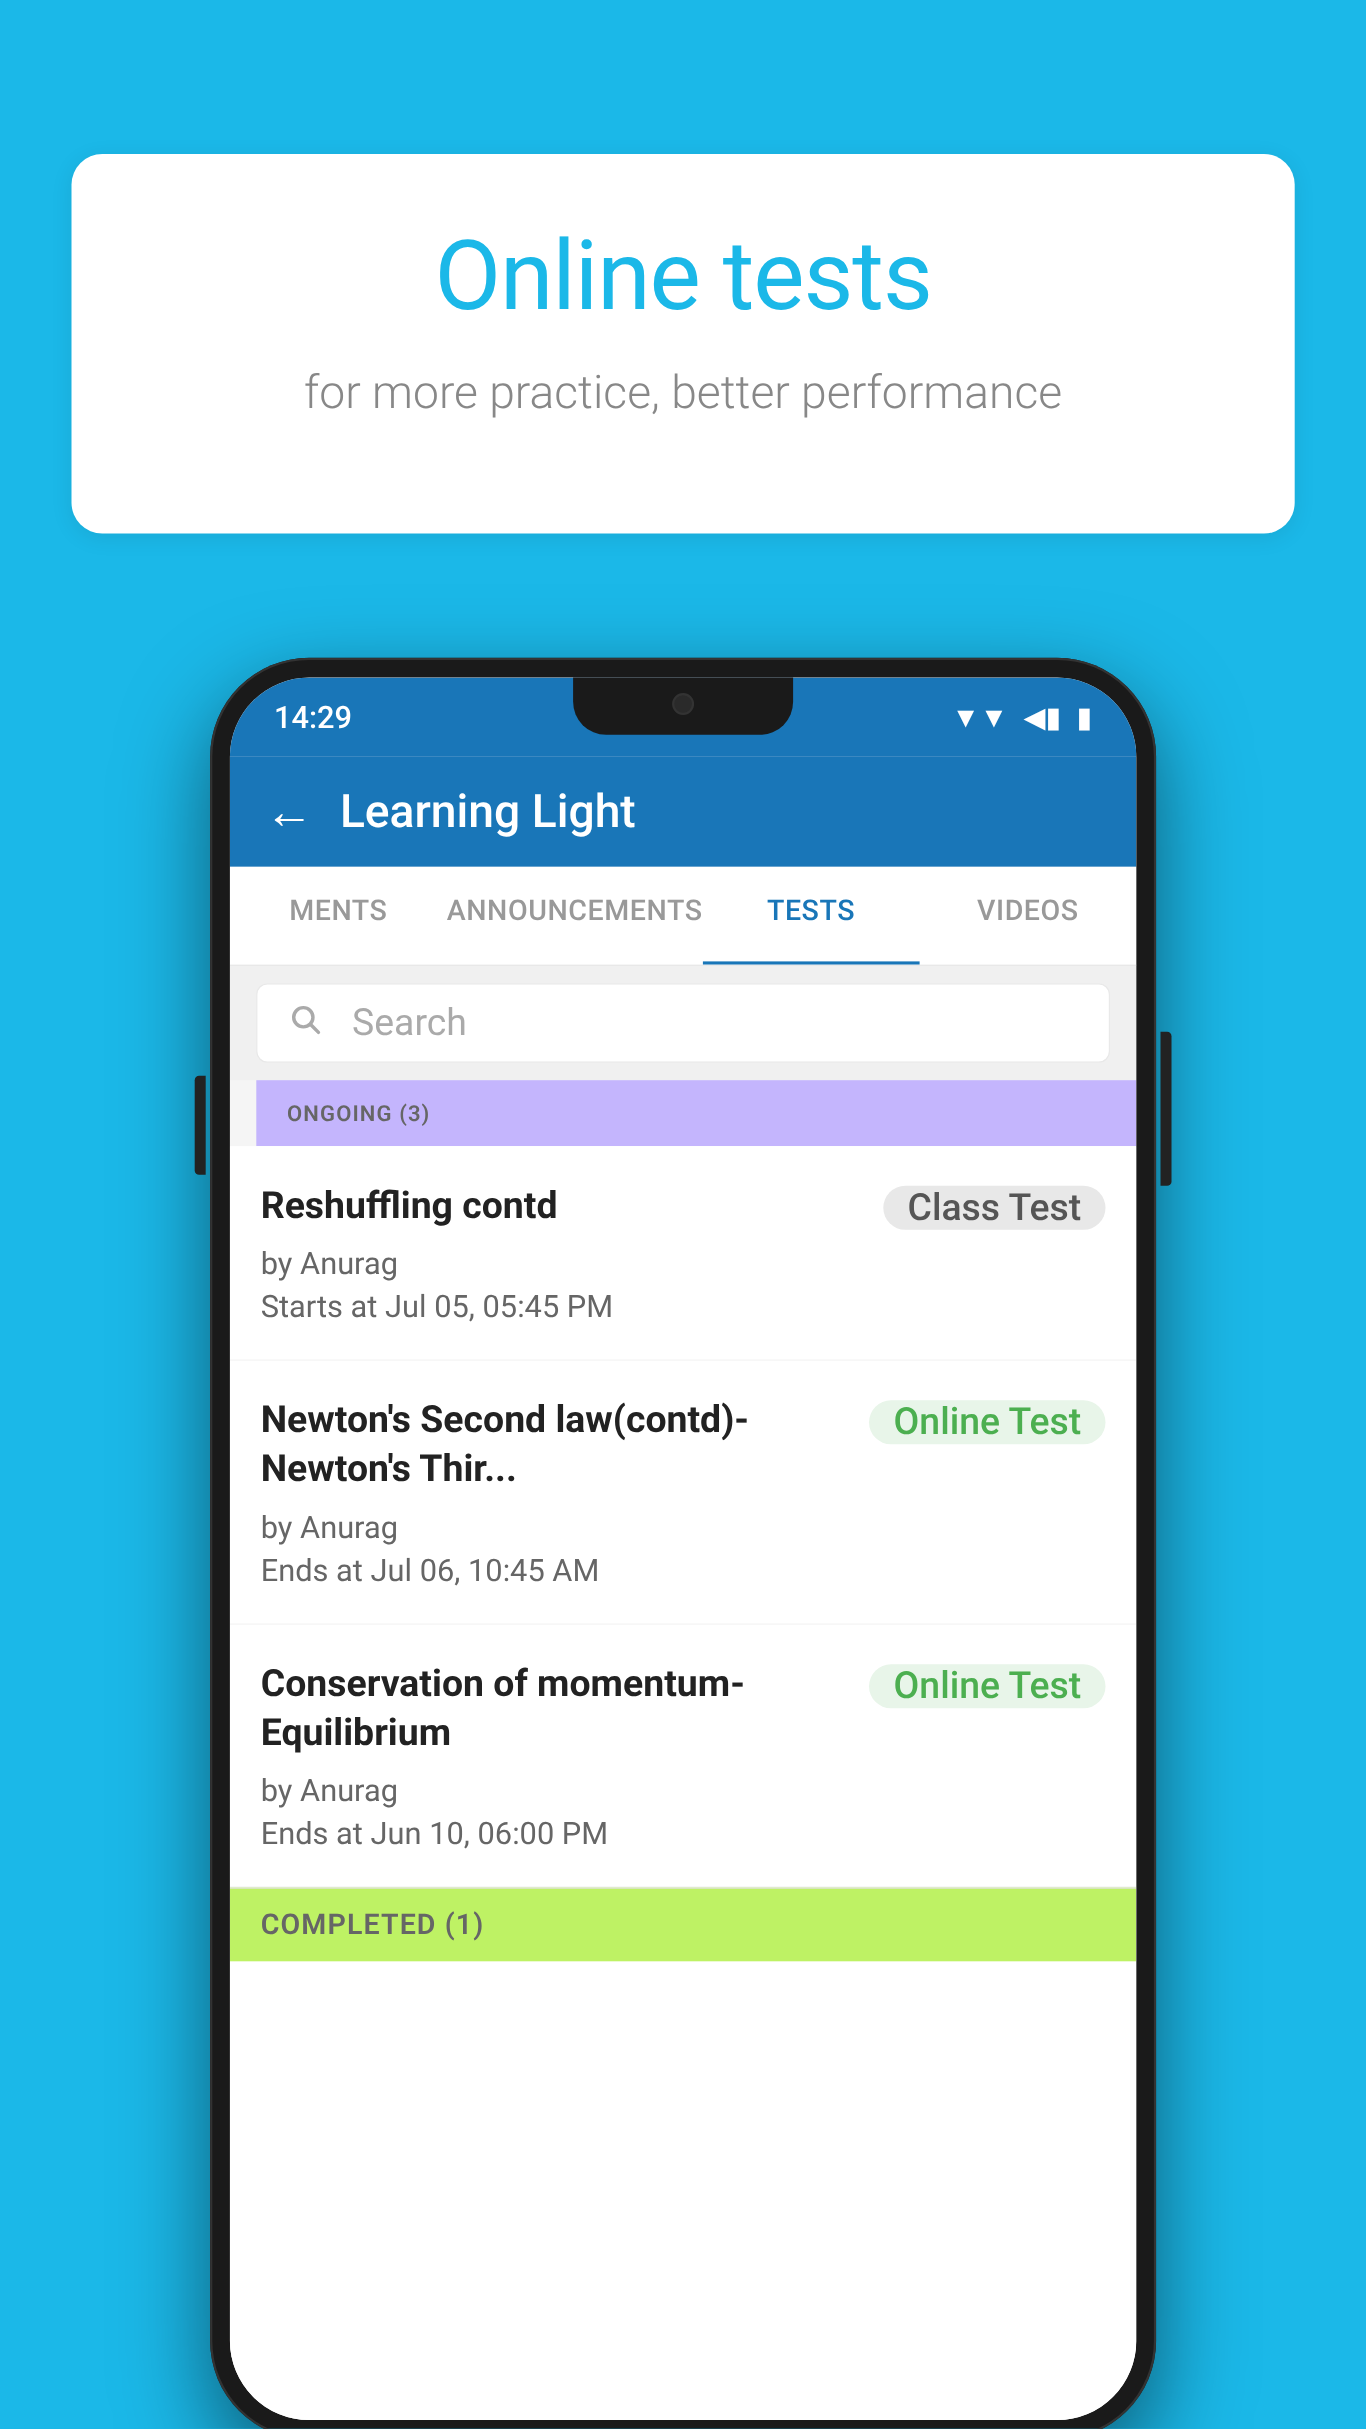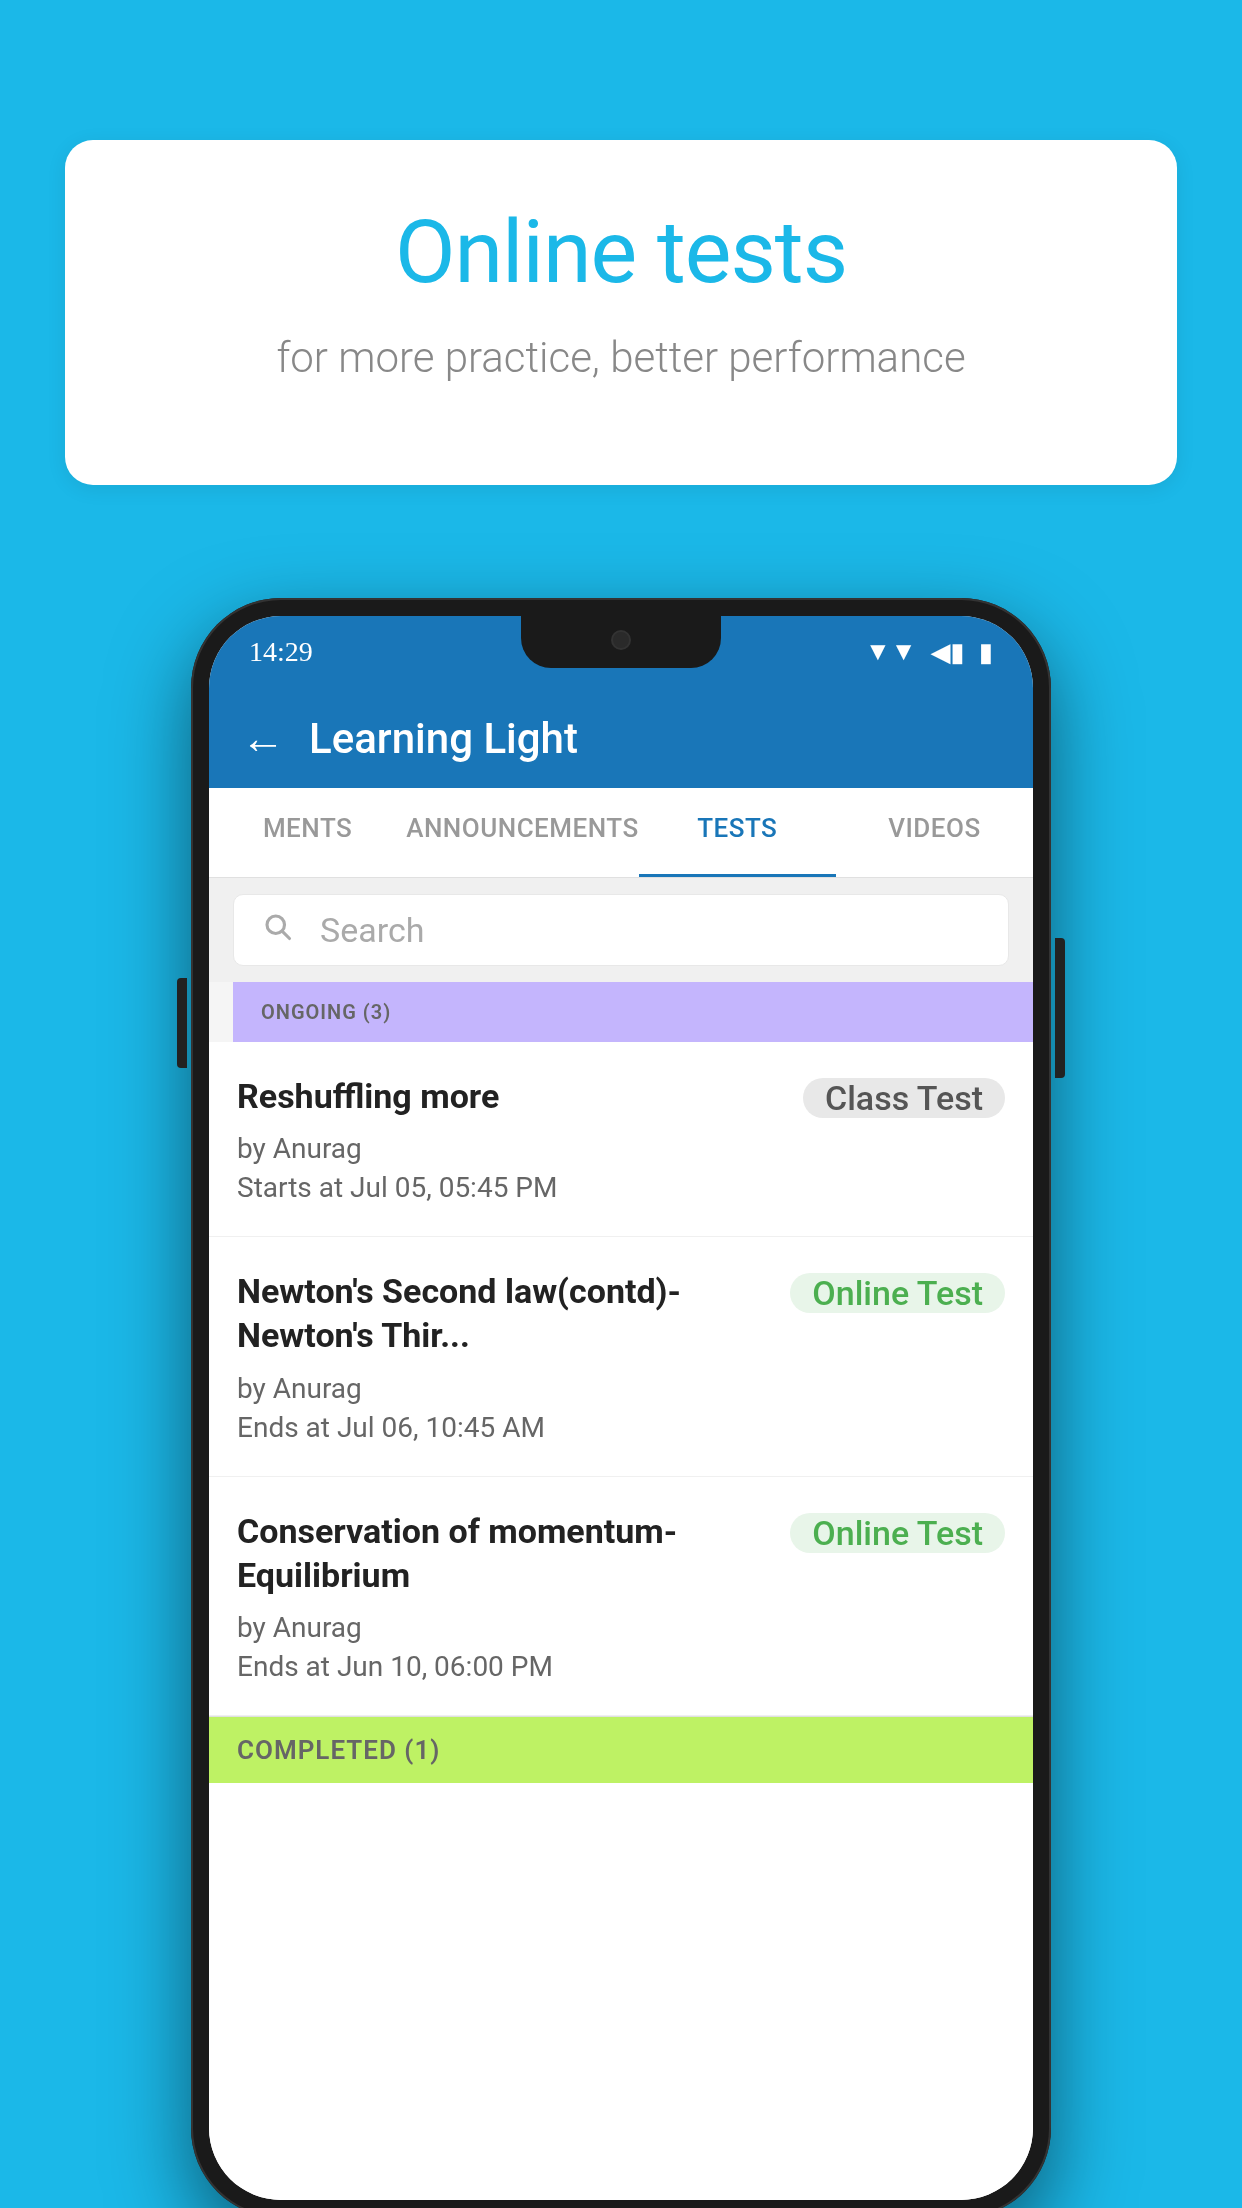--- a/index.html
+++ b/index.html
@@ -103,21 +103,20 @@
 
     
     .status-bar {
       background: #1976B8;
       height: 72px;
       display: flex;
       align-items: center;
       justify-content: space-between;
       padding: 0 40px;
       flex-shrink: 0;
-      font-family: Liberation Serif, serif;
     }
 
     .status-time {
       color: white;
       font-size: 28px;
       font-weight: 500;
     }
 
     .status-icons {
       display: flex;
@@ -377,21 +376,21 @@
         <span class="search-placeholder">Search</span>
       </div>
     </div>
 
     <div class="section-header">ONGOING (3)</div>
 
     <div class="content-list">
 
       <div class="test-item">
         <div class="test-info">
-          <div class="test-name">Reshuffling more</div>
+          <div class="test-name">Reshuffling contd</div>
           <div class="test-by">by Anurag</div>
           <div class="test-date">Starts at  Jul 05, 05:45 PM</div>
         </div>
         <div class="test-badge badge-class">Class Test</div>
       </div>
 
       <div class="test-item">
         <div class="test-info">
           <div class="test-name">Newton's Second law(contd)-Newton's Thir...</div>
           <div class="test-by">by Anurag</div>

